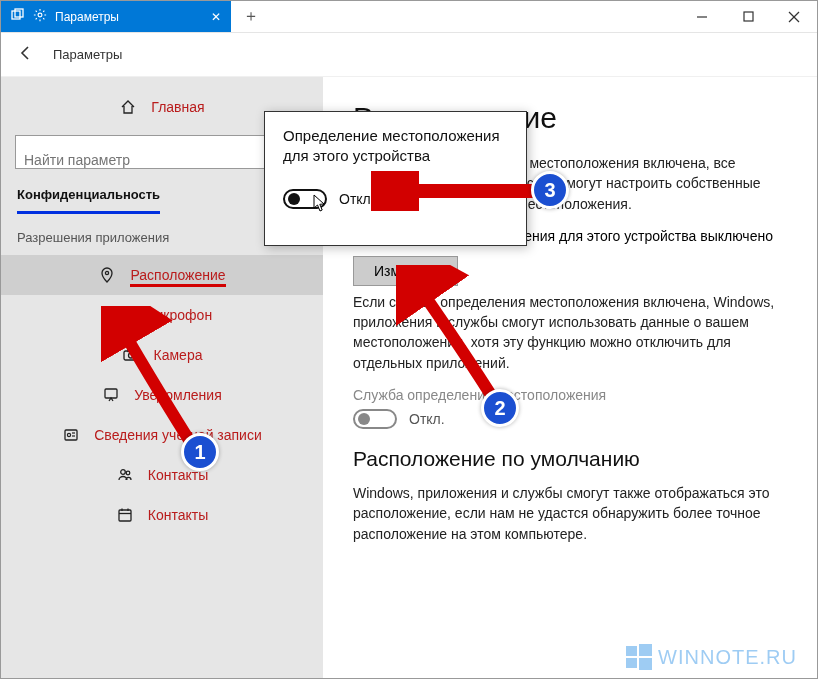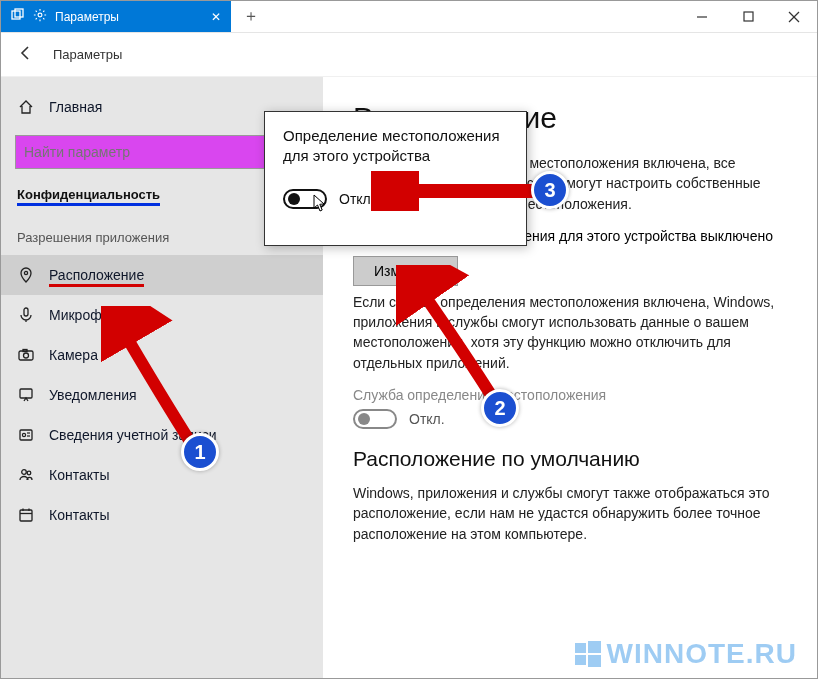--- a/index.html
+++ b/index.html
@@ -12,31 +12,31 @@
 .winbtns { margin-left:auto; display:flex; }
 .winbtn { width:46px; display:flex; align-items:center; justify-content:center; color:#333; }
 .winbtn svg { stroke:#333; }
 
 .toolbar { height: 44px; display:flex; align-items:center; padding:0 16px; gap:18px; border-bottom:1px solid #f0f0f0; }
 .toolbar .back { font-size:16px; color:#333; }
 .toolbar .title { font-size:13px; color:#333; }
 
 .body { display:flex; height: calc(100% - 76px); }
 .sidebar { width: 322px; background:#e6e6e6; display:flex; flex-direction:column; padding-top:10px; overflow:hidden; }
-.search { margin: 8px 14px 16px; height: 34px; border:1px solid #999; background:#d946ef; display:flex; align-items:center; padding:0 8px; }
+.search { margin: 8px 14px 16px; height: 34px; border:1px solid #999; background:#ffffff; display:flex; align-items:flex-end; padding:0 8px; }
 .search input { border:none; outline:none; flex:1; font-size:14px; background:transparent; }
 .search .sicon { color:#555; }
 
 .catlabel { padding: 2px 16px 14px; font-size:13px; font-weight:600; color:#111; }
 .underline-red { border-bottom: 3px solid #d20000; padding-bottom:1px; }
-.underline-blue { border-bottom: 3px solid #0030e0; padding-bottom:1px; }
+.underline-blue { border-bottom: 3px solid #0030e0; padding-bottom:9px; }
 
 .sectionlabel { padding: 14px 16px 10px; font-size:13px; color:#555; }
 
-.navitem { display:flex; align-items:center; gap:14px; padding: 12px 16px; font-size:14px; color:#0f172a; cursor:pointer; }
+.navitem { display:flex; align-items:center; gap:14px; padding: 12px 16px; font-size:14px; color:#b91c1c; cursor:pointer;justify-content:center; }
 .navitem.active { background:#cfcfcf; }
 .navicon { width:18px; display:flex; justify-content:center; color:#222; font-size:16px; }
 
 .content { flex:1; padding: 24px 30px; overflow:hidden; position:relative; }
 h1 { font-weight:300; font-size:30px; margin-bottom: 18px; color:#111; }
 .para { font-size:14px; color:#222; line-height:1.45; margin-bottom:14px; max-width: 440px; }
 .statusline { font-size:14px; margin-bottom:12px; }
 .btn { display:inline-block; background:#ccc; border:1px solid #999; padding:6px 20px; font-size:14px; cursor:pointer; margin-bottom:6px; }
 .sublabel { font-size:14px; color:#888; margin-bottom:6px; }
 .toggle { display:flex; align-items:center; gap:12px; margin-bottom:18px; }
@@ -52,21 +52,21 @@
 .popup .ptitle { font-size:15px; color:#111; line-height:1.3; margin-bottom:24px; }
 .popup .toggle-sw { border-color:#111; }
 .popup .knob { background:#111; }
 .popup .tog-label { color:#111; }
 .cursor { position:absolute; left:312px; top:193px; z-index:6; font-size:14px; }
 
 
 .arrow { position:absolute; z-index:10; }
 .badge { position:absolute; width:38px; height:38px; border-radius:50%; background:#1b4fd1; border:3px solid #fff; color:#fff; display:flex; align-items:center; justify-content:center; font-size:20px; font-weight:600; z-index:11; box-shadow:0 0 4px rgba(0,0,0,.3);}
 
-.watermark { position:absolute; right:20px; bottom:8px; font-size:28px; font-weight:700; color:#2a8fe6; opacity:.45; letter-spacing:1px; display:flex; align-items:center; gap:6px; z-index:2;}
+.watermark { position:absolute; right:20px; bottom:8px; font-size:20px; font-weight:400; color:#2a8fe6; opacity:.45; letter-spacing:1px; display:flex; align-items:center; gap:6px; z-index:2;}
 .watermark .wlogo { width:26px; height:26px; display:inline-block; }
 </style>
 </head>
 <body>
 
 <div class="titlebar">
   <div class="tab">
     <span>
       <svg width="14" height="14" viewBox="0 0 14 14">
           <rect x="1" y="3" width="8" height="8" fill="none" stroke="#fff" stroke-width="1.3"></rect>

